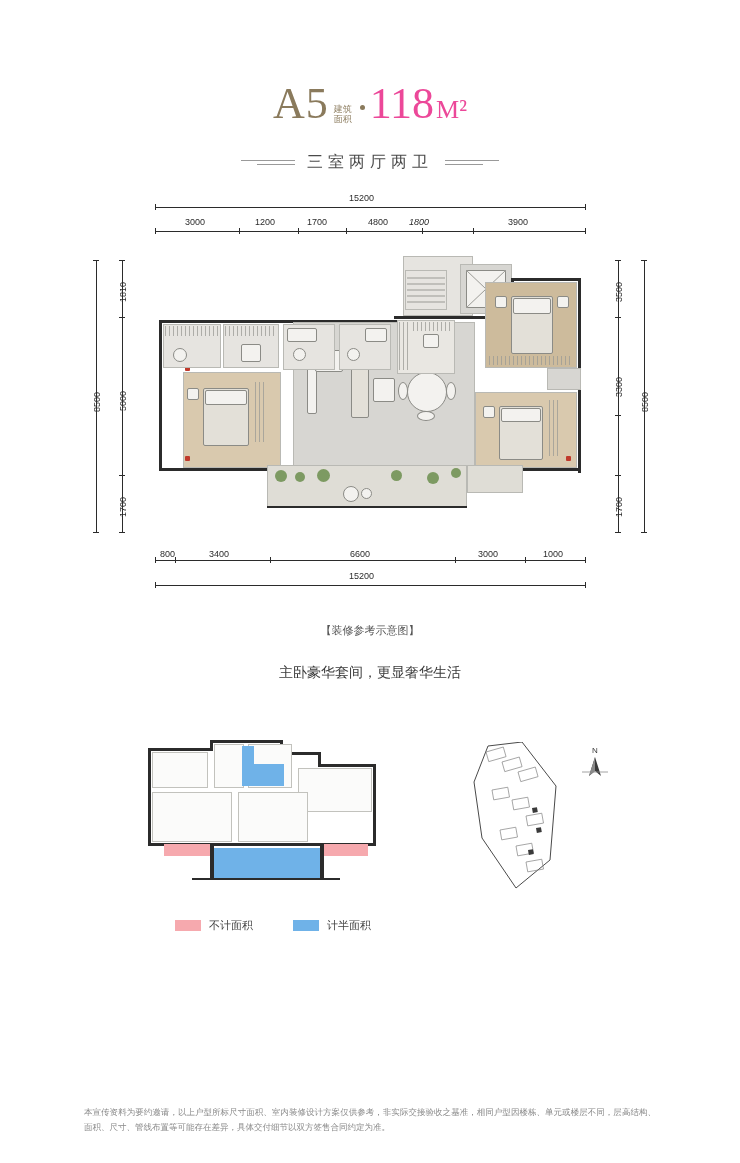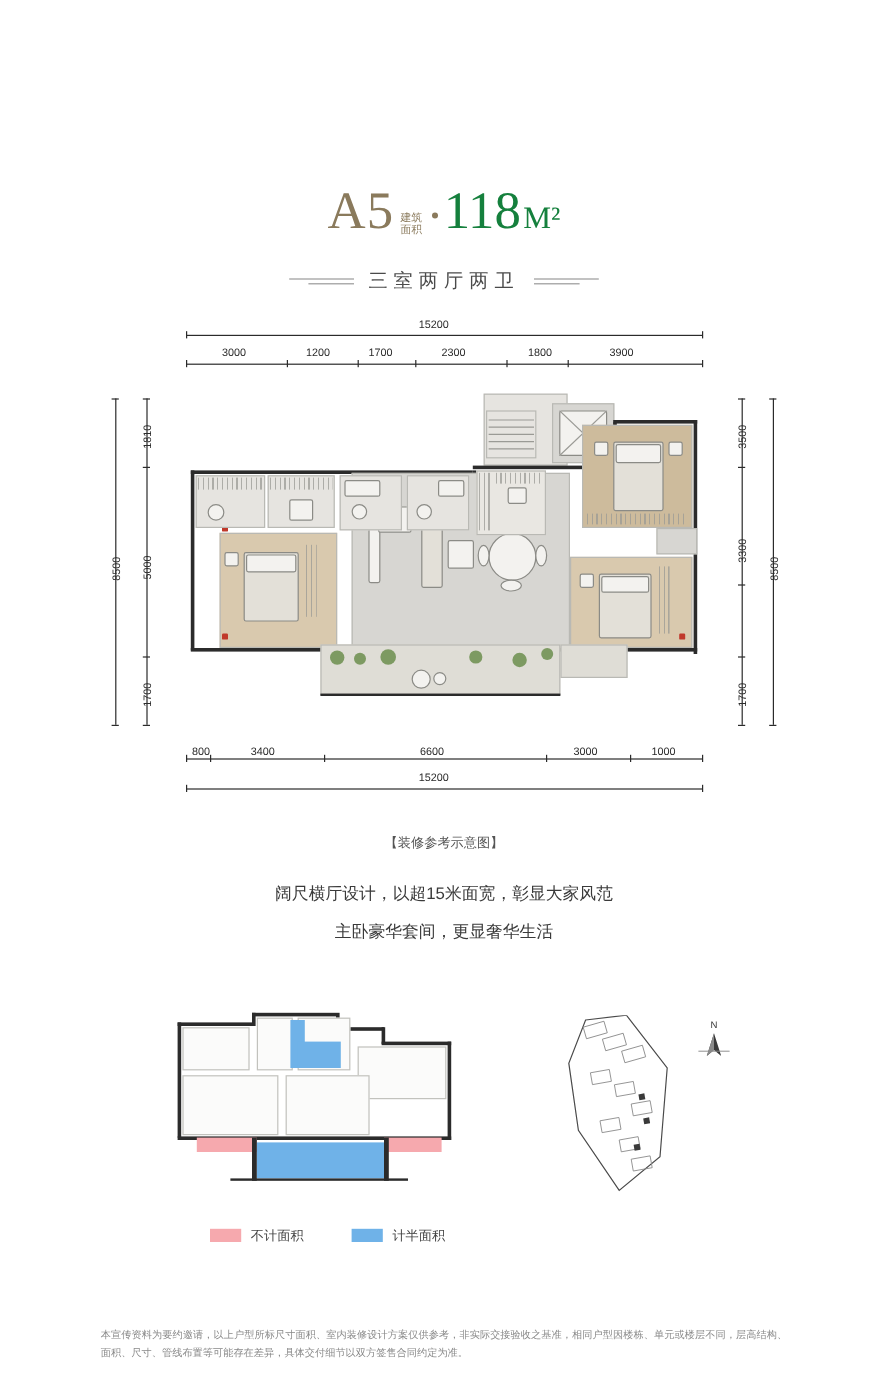--- a/index.html
+++ b/index.html
@@ -9,23 +9,22 @@
     height: 1163px;
     background: #ffffff;
     font-family: "Liberation Sans", sans-serif;
     color: #3a3a3a;
     position: relative;
     overflow: hidden;
   }
 
   
   .header {
-    padding-top: 108px;
+    padding-top: 78px;
     text-align: center;
-    margin-top: 42px;
   }
   .title-row {
     display: flex;
     align-items: baseline;
     justify-content: center;
     gap: 2px;
   }
   .title-main {
     font-size: 44px;
     font-weight: 400;
@@ -45,21 +44,21 @@
   .title-badge span { display: block; }
   .title-dot {
     width: 5px; height: 5px; border-radius: 50%;
     background: #8a7a5c;
     position: relative; top: -8px;
     margin: 0 3px;
   }
   .title-area {
     font-size: 44px;
     font-weight: 400;
-    color: #15803d;
+    color: #ec4899;
     font-family: "Liberation Serif", serif;
   }
 
   .subtitle-row {
     margin-top: 22px;
     display: flex;
     align-items: center;
     justify-content: center;
     gap: 12px;
   }
@@ -229,22 +228,22 @@
   <div class="tick" style="left:155px; top:31px;"></div>
   <div class="tick" style="left:239px; top:31px;"></div>
   <div class="tick" style="left:298px; top:31px;"></div>
   <div class="tick" style="left:346px; top:31px;"></div>
   <div class="tick" style="left:422px; top:31px;"></div>
   <div class="tick" style="left:473px; top:31px;"></div>
   <div class="tick" style="left:585px; top:31px;"></div>
   <div class="dim-text" style="left:185px; top:20px;">3000</div>
   <div class="dim-text" style="left:255px; top:20px;">1200</div>
   <div class="dim-text" style="left:307px; top:20px;">1700</div>
-  <div class="dim-text" style="left:368px; top:20px;">2300</div>
-  <div class="dim-text" style="left:440px; top:20px;">1800</div>
+  <div class="dim-text" style="left:368px; top:20px;">4800</div>
+  <div class="dim-text" style="left:409px; top:20px;font-style:italic;">1800</div>
   <div class="dim-text" style="left:508px; top:20px;">3900</div>
 
   <div class="dim-line dim-v" style="left:96px; top:63px; height:272px;"></div>
   <div class="tick-h" style="left:93px; top:63px;"></div>
   <div class="tick-h" style="left:93px; top:335px;"></div>
   <div class="dim-text vert" style="left:92px; top:215px;">8500</div>
 
   <div class="dim-line dim-v" style="left:122px; top:63px; height:272px;"></div>
   <div class="tick-h" style="left:119px; top:63px;"></div>
   <div class="tick-h" style="left:119px; top:120px;"></div>
@@ -383,21 +382,20 @@
     <div class="plant" style="left:236px; top:210px; width:11px; height:11px;"></div>
     <div class="plant" style="left:272px; top:212px; width:12px; height:12px;"></div>
     <div class="plant" style="left:296px; top:208px; width:10px; height:10px;"></div>
     <div class="wall" style="left:112px; top:246px; width:200px; height:2px;"></div>
     <div class="room balcony" style="left:312px; top:205px; width:56px; height:28px;"></div>
   </div>
 </div>
 
 <div class="caption-tag">【装修参考示意图】</div>
 <div class="desc">
-  <div>阔尺横厅设计，以超15米面宽，彰显大家风范</div>
   <div>主卧豪华套间，更显奢华生活</div>
 </div>
 
 <div class="bottom-wrap">
 
   <div class="mini-plan">
     <div class="mini-wall" style="left:0px; top:8px; width:3px; height:96px;"></div>
     <div class="mini-wall" style="left:0px; top:8px; width:62px; height:3px;"></div>
     <div class="mini-wall" style="left:62px; top:0px; width:3px; height:11px;"></div>
     <div class="mini-wall" style="left:62px; top:0px; width:70px; height:3px;"></div>

